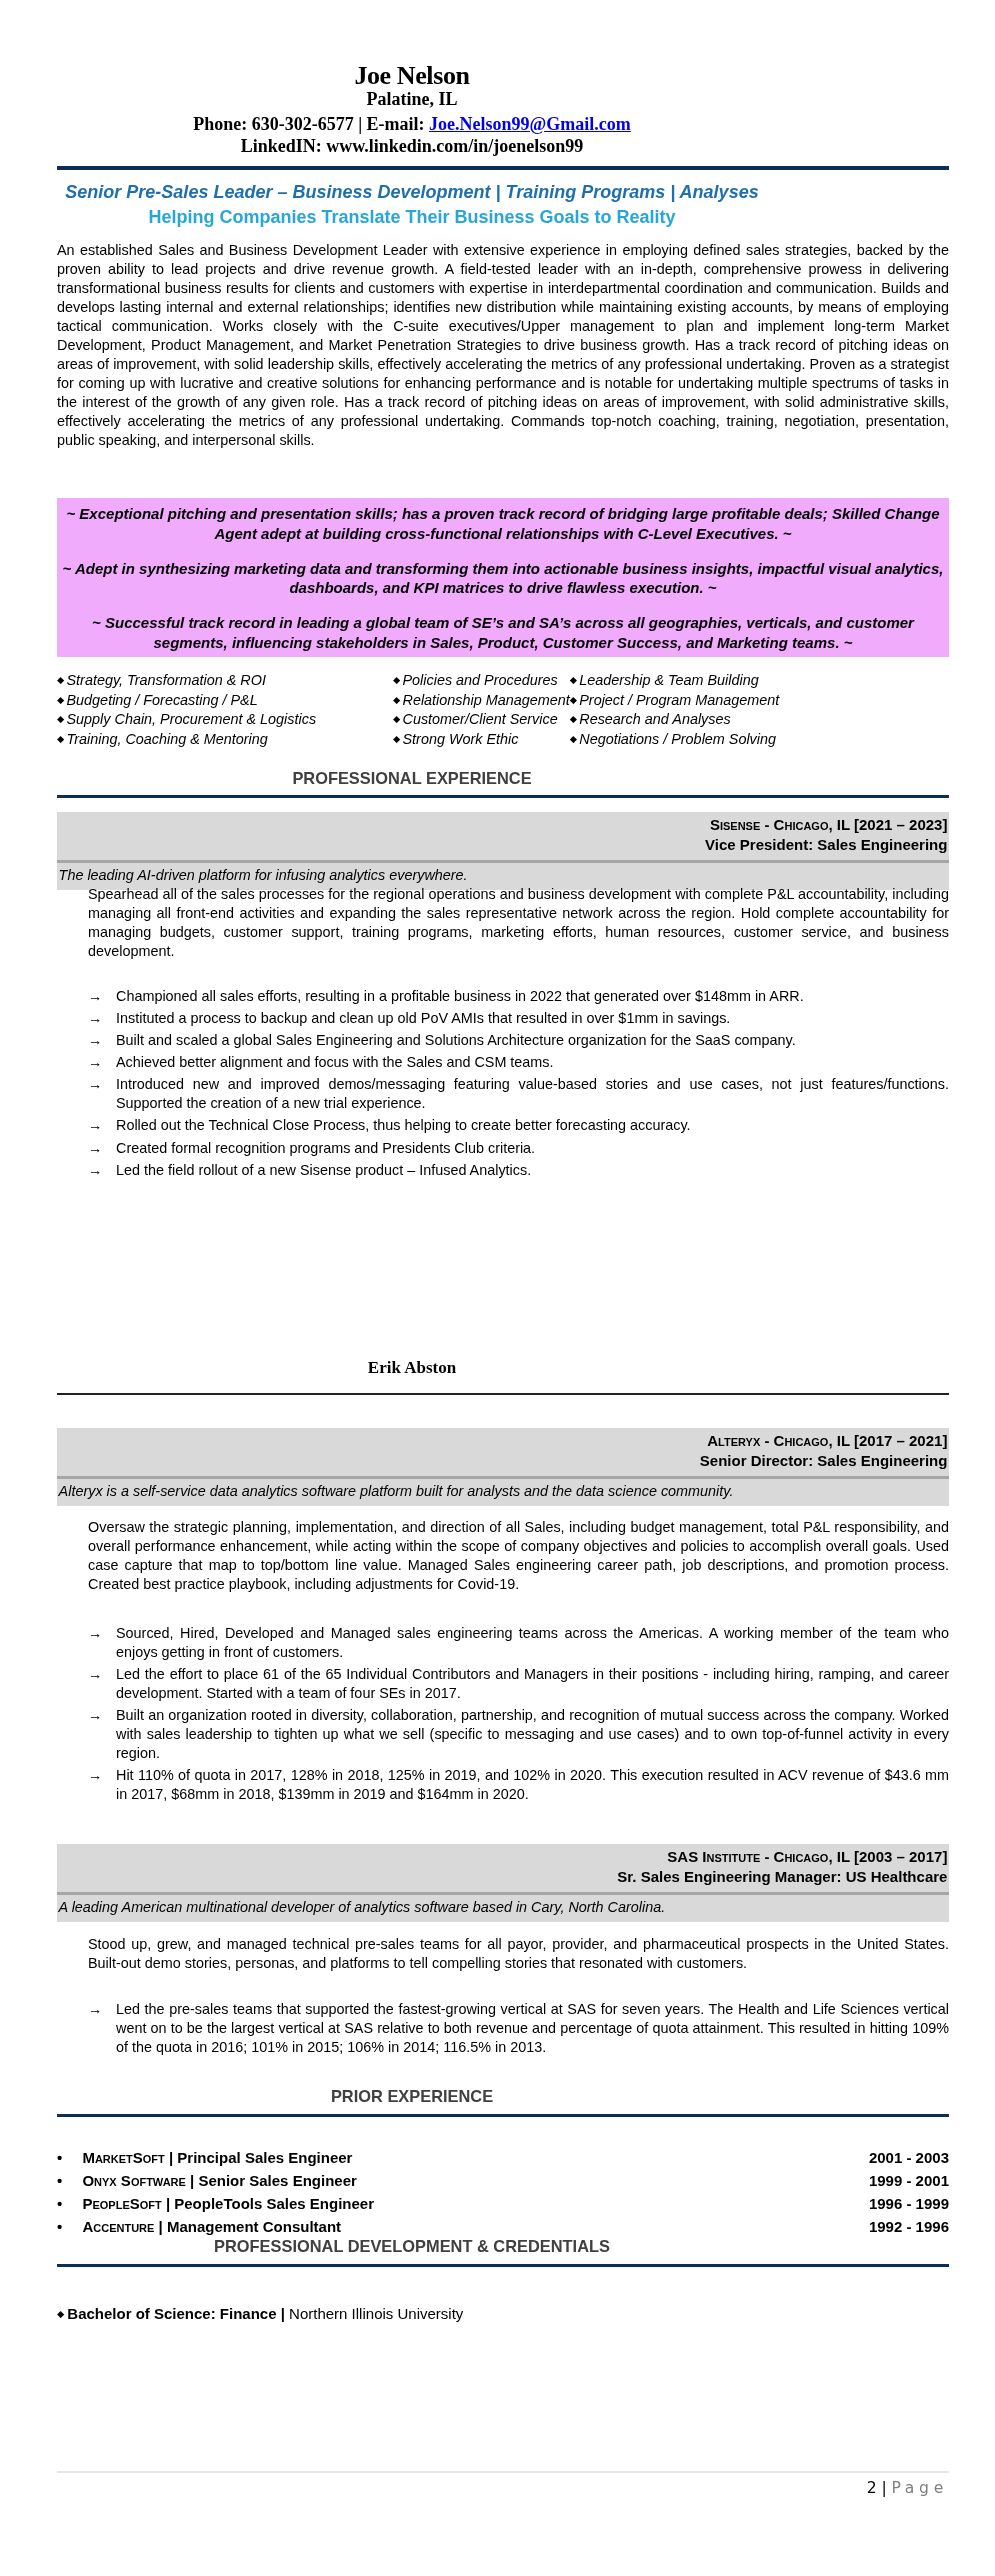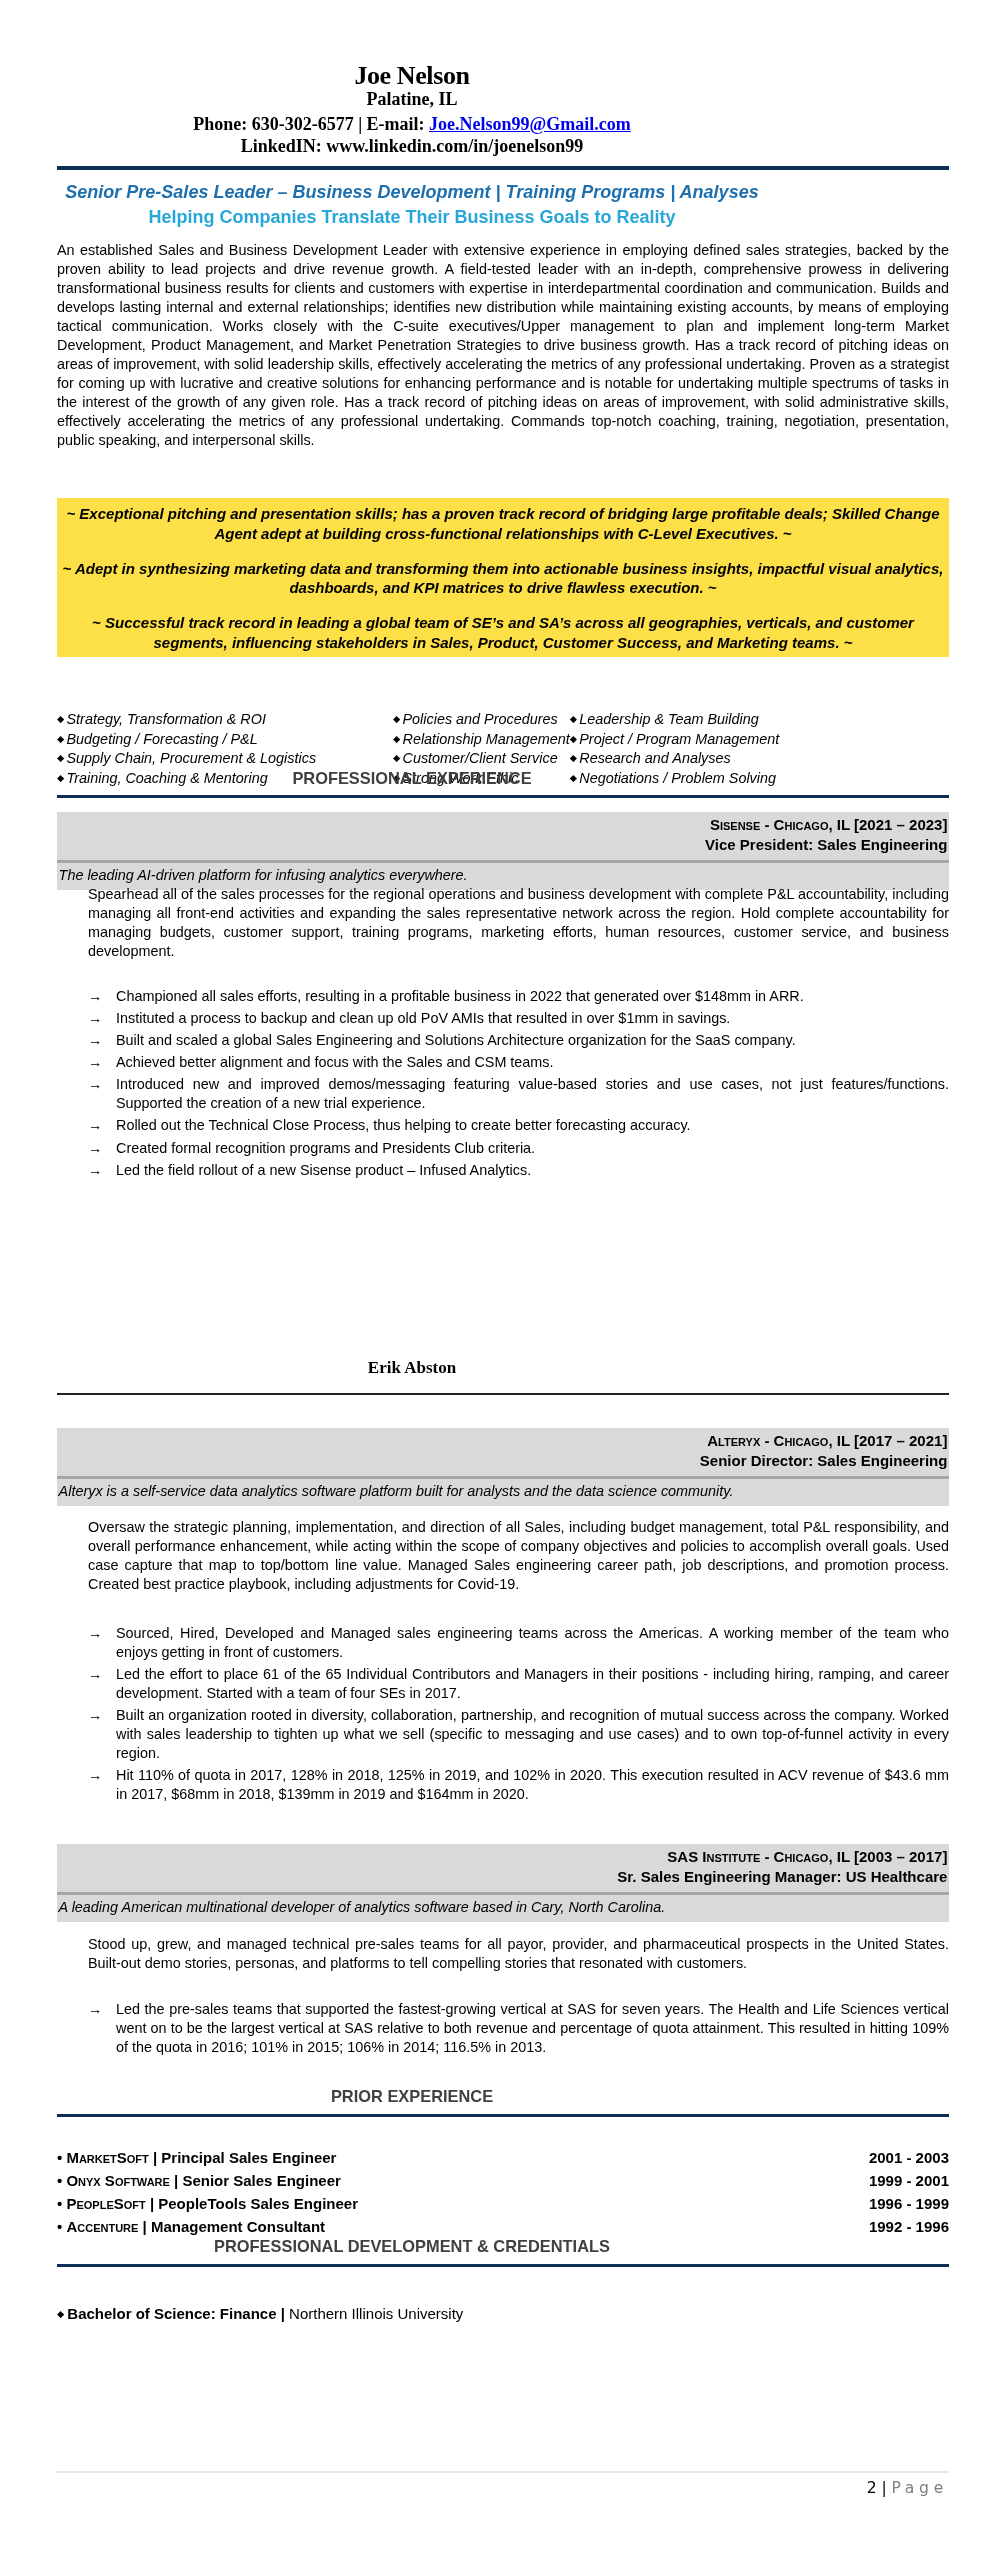--- a/index.html
+++ b/index.html
@@ -9,41 +9,41 @@
   .center { left: 0; width: 824px; text-align: center; }
   .serif { font-family: "Liberation Serif", serif; font-weight: bold; }
   .name { top: 61px; font-size: 26px; letter-spacing: -0.4px; }
   .contact-line { font-size: 18px; }
   .contact-line a { color: #0000ee; text-decoration: underline; }
   .navy-rule { left: 57px; width: 892px; height: 3.9px; background: #0b2f57; }
   .headline { top: 182px; font-size: 18px; font-weight: bold; color: #1e6fae; font-style: italic; }
   .tagline { top: 207px; font-size: 18px; font-weight: bold; color: #27a6d8; }
   .para { left: 57px; width: 892px; font-size: 14.4px; line-height: 19px; text-align: justify; }
   .indent-para { left: 88px; width: 861px; font-size: 14.4px; line-height: 19px; text-align: justify; }
-  .highlight-box { left: 57px; width: 892px; background: #fde047; padding: 6.2px 3.1px 4.7px; }
+  .highlight-box { left: 57px; width: 892px; background: #f0abfc; padding: 6.2px 3.1px 4.7px; }
   .highlight-box p { font-size: 15px; font-weight: bold; font-style: italic; text-align: center; line-height: 19.5px; }
   .highlight-box p + p { margin-top: 15.6px; }
-  .competencies { left: 57px; width: 892px; top: 670px; display: flex; margin-top: 39px; }
+  .competencies { left: 57px; width: 892px; top: 670px; display: flex; }
   .comp-col { font-size: 14.4px; font-style: italic; line-height: 19px; }
   .comp-col .diamond { font-size: 9.4px; font-style: normal; vertical-align: 1.6px; margin-right: 2.3px; }
   .section-title { font-size: 16.4px; font-weight: bold; color: #404040; }
   .job-box { left: 57px; width: 892px; background: #d9d9d9; }
   .job-head { padding: 3.1px 1.6px 4.7px; border-bottom: 3.1px solid #a6a6a6; text-align: right; }
   .job-company { font-size: 15px; font-weight: bold; line-height: 20.3px; font-variant: small-caps; }
   .job-title { font-size: 15px; font-weight: bold; line-height: 20.3px; }
   .job-tag { font-size: 14.4px; font-style: italic; padding: 3.1px 1.6px 4.7px; line-height: 19px; }
   .bullets { left: 88px; width: 861px; }
   .bullet { display: flex; font-size: 14.4px; line-height: 19px; margin-bottom: 3.1px; }
   .bullet .arrow { width: 28px; flex: 0 0 28px; }
   .bullet .txt { flex: 1; text-align: justify; }
   .erik { top: 1358px; font-size: 17px; }
   .thin-rule { left: 57px; width: 892px; height: 1.6px; background: #222; }
   .prior-list { left: 57px; width: 892px; top: 2146px; }
   .prior-row { display: flex; justify-content: space-between; font-size: 15px; font-weight: bold; line-height: 23px; }
-  .prior-row .company { font-variant: small-caps; }
+  .prior-row .company { font-variant: small-caps; margin-left: 16px; }
   .edu { left: 57px; top: 2304px; font-size: 15px; line-height: 20.3px; }
   .edu .degree { font-weight: bold; }
   .edu .diamond { font-size: 9.4px; vertical-align: 2.3px; margin-right: 3.1px; }
   .footer-rule { left: 57px; width: 892px; height: 1.6px; background: #e6e6e6; top: 2471px; }
   .page-num { right: 48px; top: 2479px; font-size: 15.6px; font-family: "DejaVu Sans", sans-serif; letter-spacing: 1.6px; }
   .page-num .num { color: #000; }
   .page-num .sep { color: #000; margin: 0 3.1px; }
   .page-num .label { color: #7f7f7f; letter-spacing: 4.7px; }
 </style>
 </head>

